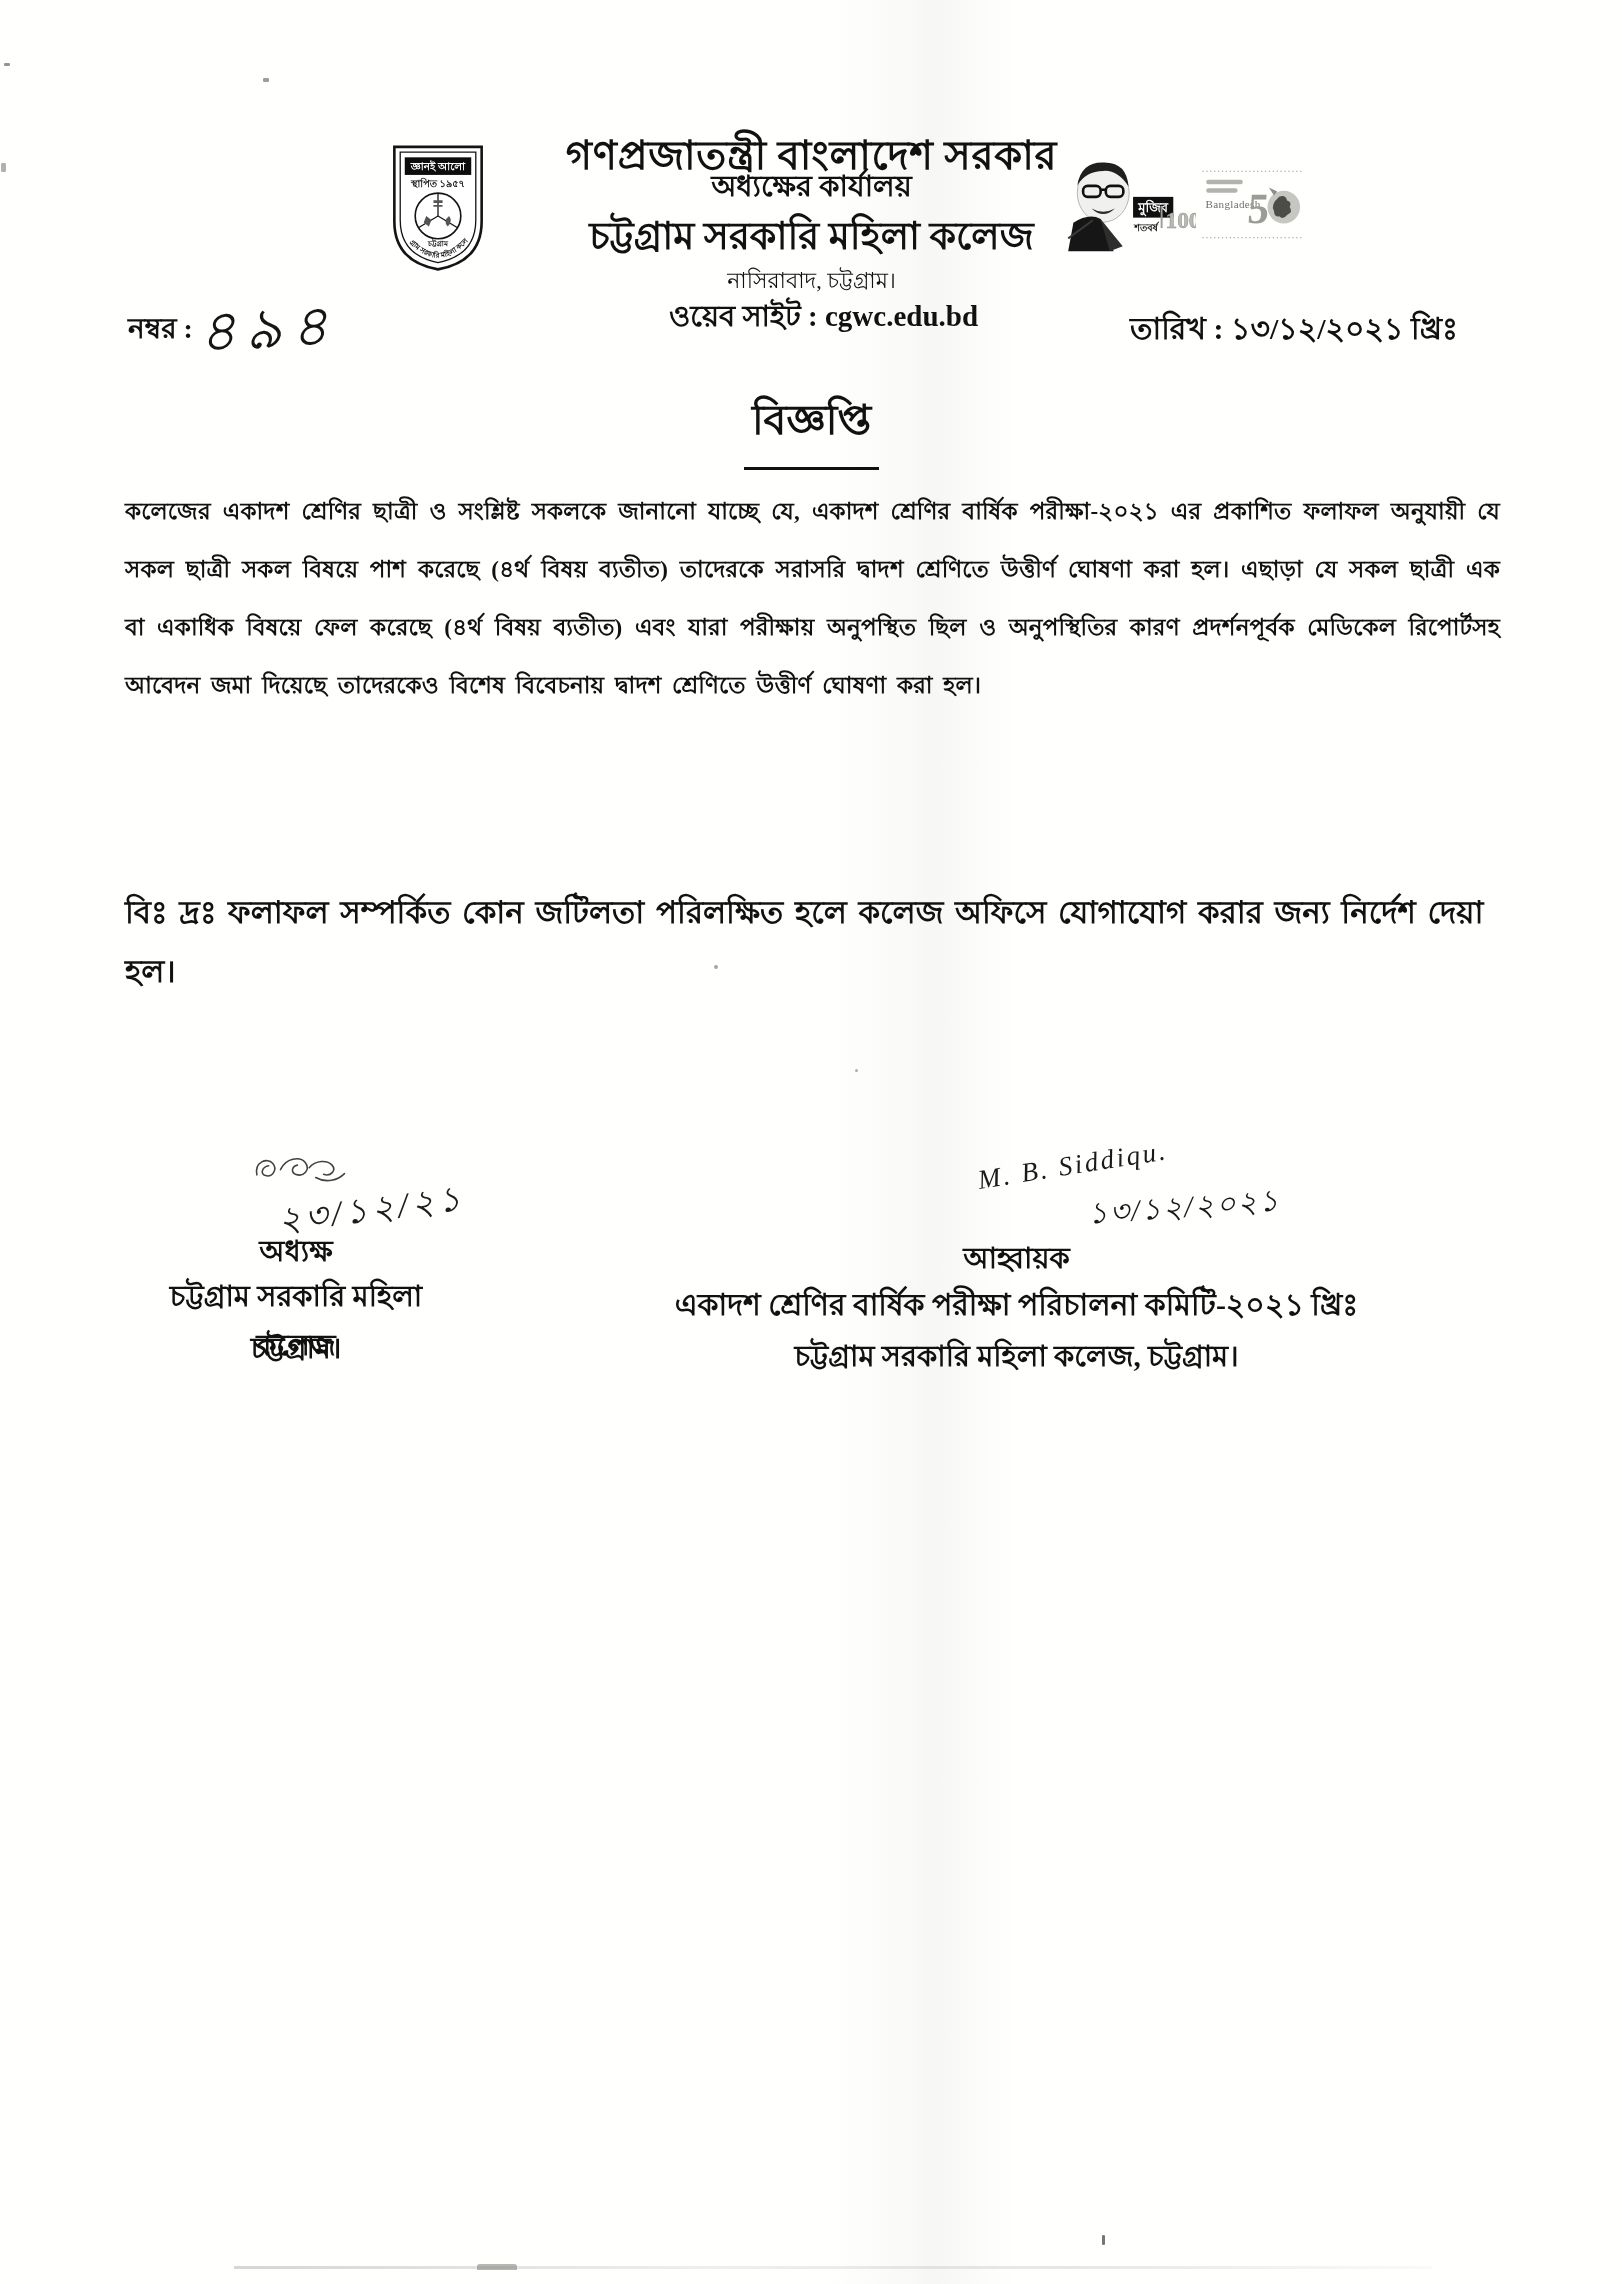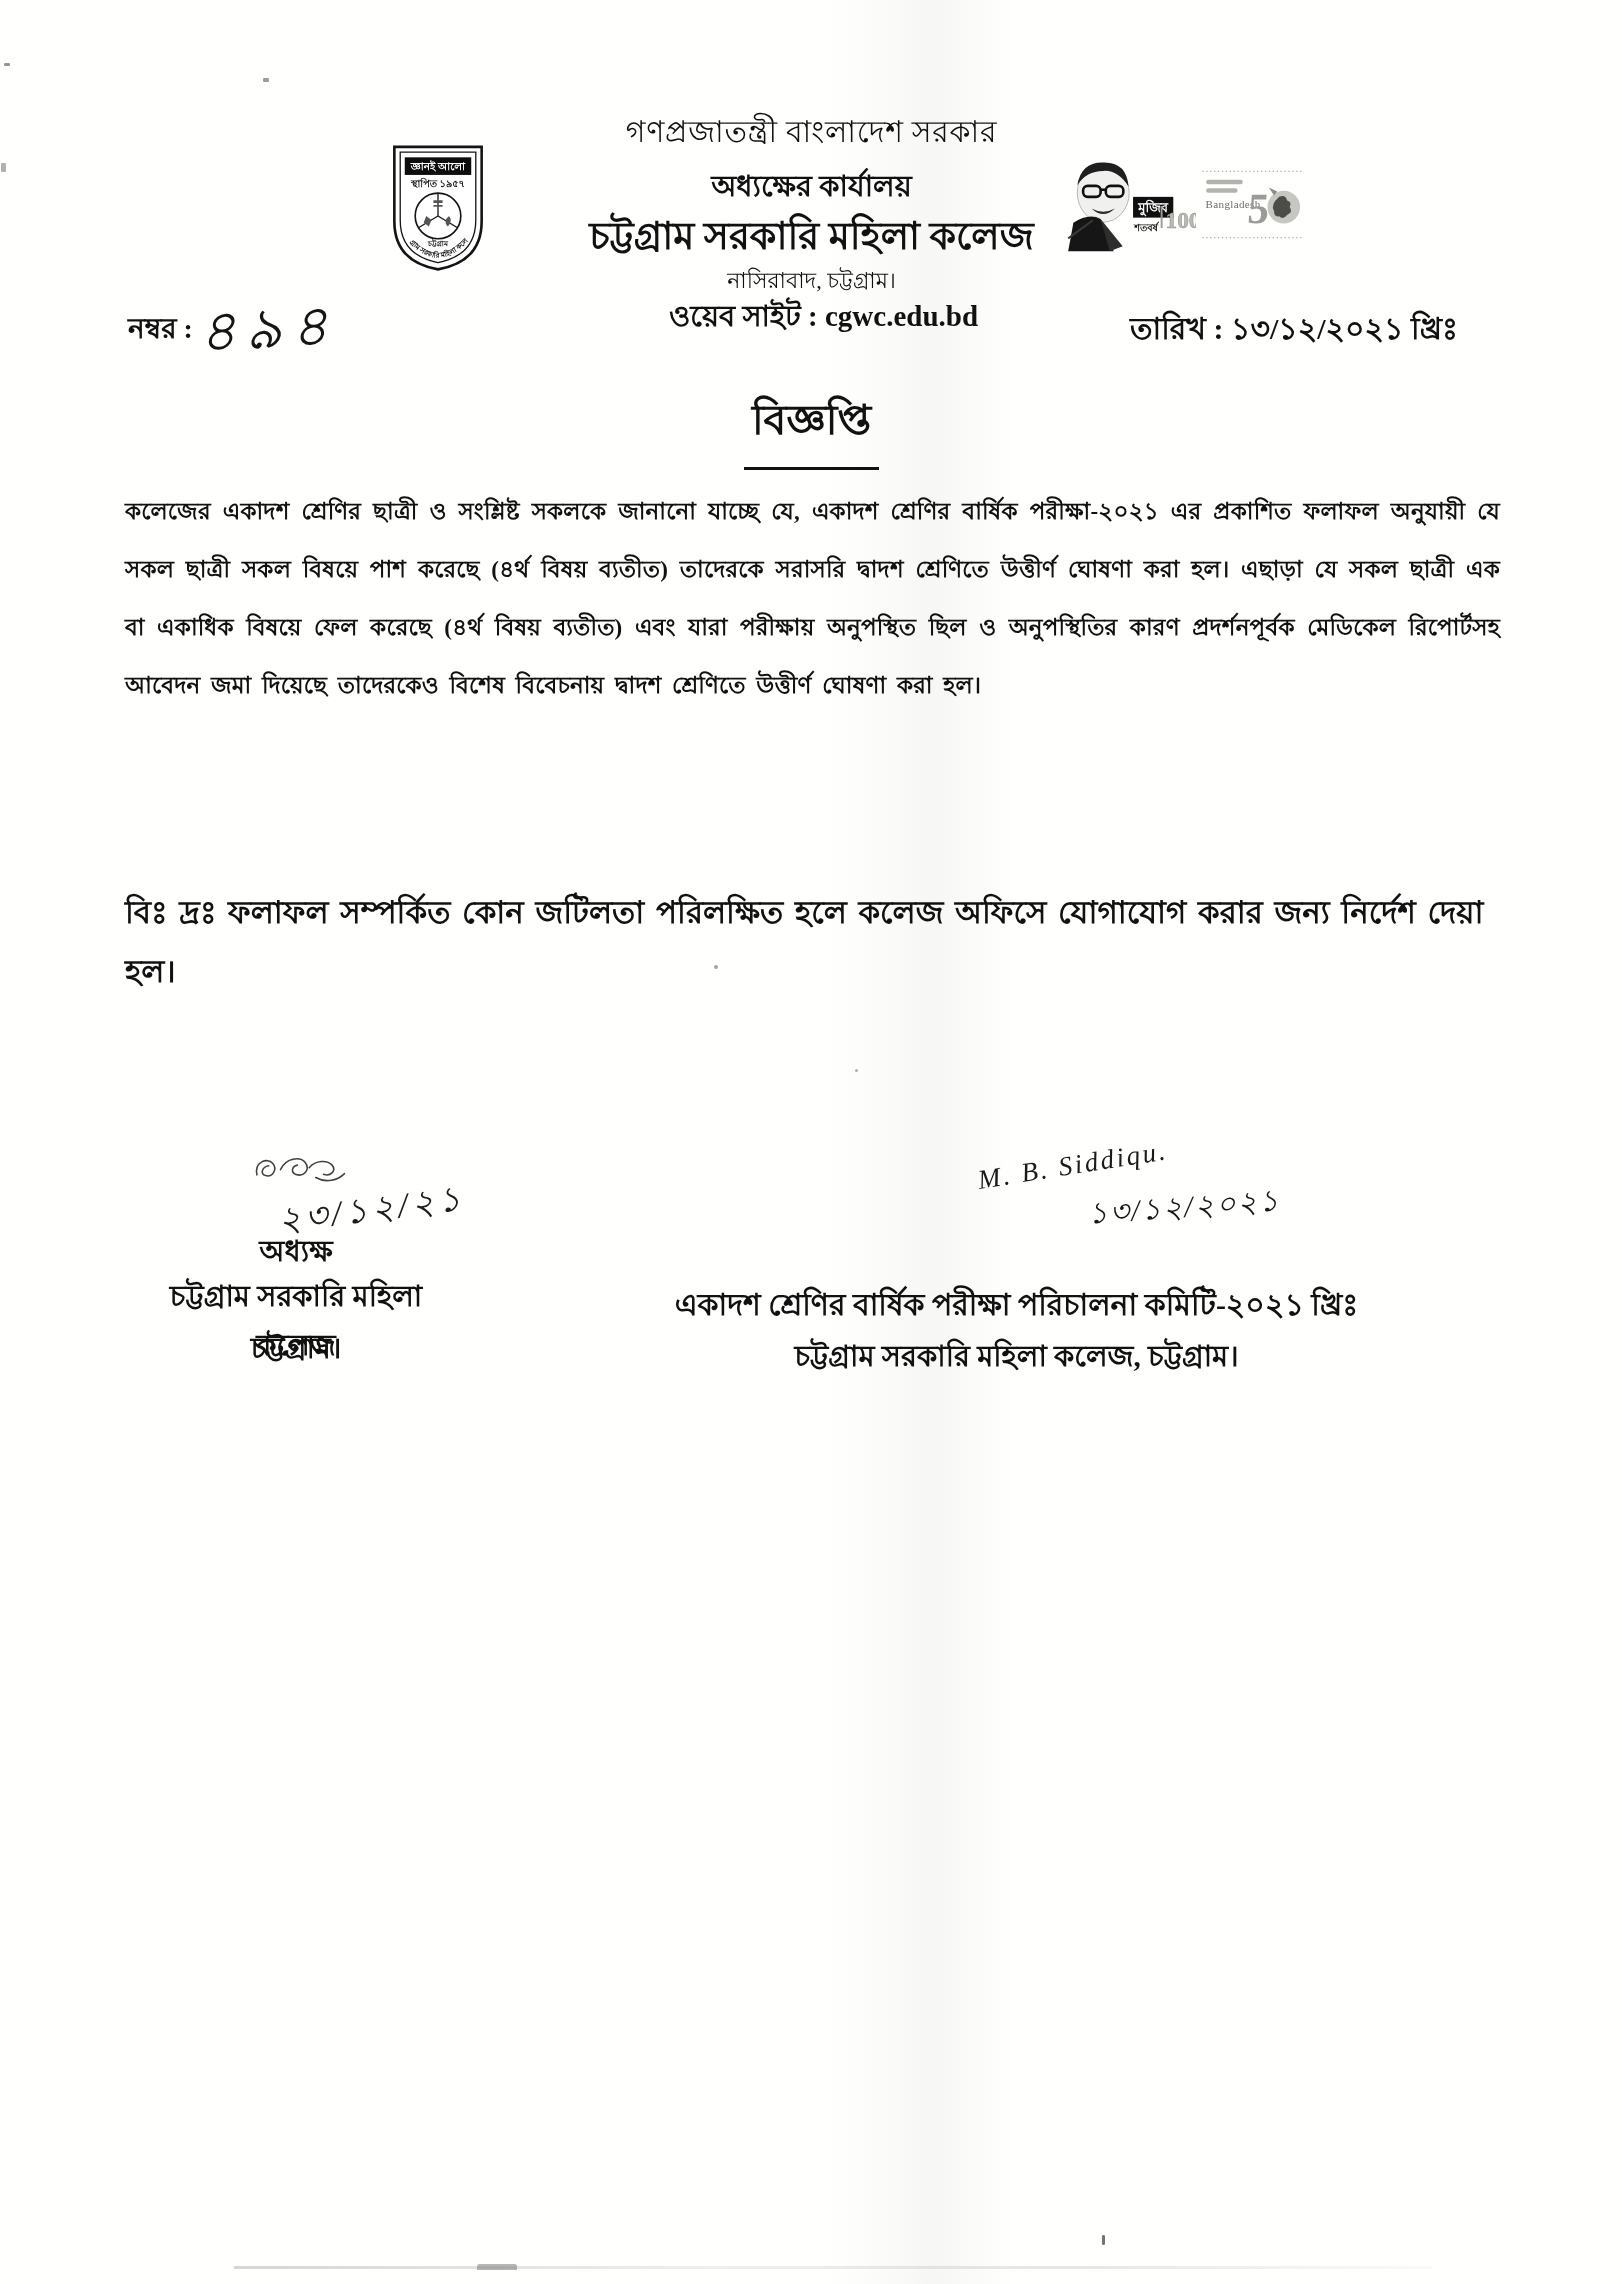--- a/index.html
+++ b/index.html
@@ -8,21 +8,21 @@
     position:relative; width:1623px; height:2284px;
     background:#fffffe; overflow:hidden;
     font-family:"Liberation Serif","DejaVu Serif",serif;
     color:#111;
   }
   .abs { position:absolute; }
   .bn { font-family:"Liberation Serif","DejaVu Serif",serif; }
   .center { left:0; right:0; text-align:center; }
 
   
-  .h-gov   { top:108px;  font-size:30px; font-weight:400; letter-spacing:0.7px; }
+  .h-gov   { top:124px;  font-size:40px; font-weight:700; letter-spacing:0.7px; }
   .h-off   { top:163px;  font-size:29px; font-weight:600; }
   .h-col   { top:206px;  font-size:38px; font-weight:700; }
   .h-addr  { top:263px;  font-size:22px; font-weight:500; }
   .h-web   { top:293px;  font-size:29px; font-weight:600;margin-left:24px; }
 
   
   .num-label { left:128px; top:307px; font-size:28px; font-weight:600; }
   .num-hand  { left:199px; top:285px; font-size:57px; font-weight:500;
                letter-spacing:9px; transform:rotate(-3deg); color:#151515;
                font-style:italic; }
@@ -167,20 +167,21 @@
     </div>
     <div class="sig-date-left bn">২৩/১২/২১</div>
     <div class="sig-line l-role bn">অধ্যক্ষ</div>
     <div class="sig-line l-col bn">চট্টগ্রাম সরকারি মহিলা কলেজ</div>
     <div class="sig-line l-city bn">চট্টগ্রাম।</div>
   </div>
 
   <div class="abs sig-right">
     <div class="sig-name-right bn">M. B. Siddiqu.</div>
     <div class="sig-date-right bn">১৩/১২/২০২১</div>
+    <div class="sig-line r-role bn">আহ্বায়ক</div>
     <div class="sig-line r-comm bn">একাদশ শ্রেণির বার্ষিক পরীক্ষা পরিচালনা কমিটি-২০২১ খ্রিঃ</div>
     <div class="sig-line r-col bn">চট্টগ্রাম সরকারি মহিলা কলেজ, চট্টগ্রাম।</div>
   </div>
 
   <div class="speck" style="left:3.9px;  top:63px;  width:6.5px; height:3.3px; opacity:.55;"></div>
   <div class="speck" style="left:1.3px;  top:163px; width:5.2px;  height:9px; opacity:.4;"></div>
   <div class="speck" style="left:263px;top:78px; width:5.9px;  height:3.9px; opacity:.5;"></div>
   <div class="speck" style="left:714px;top:965px;width:3.9px; height:3.9px; opacity:.45; border-radius:50%;"></div>
   <div class="speck" style="left:855px;top:1069px;width:3.3px; height:3.3px; opacity:.4; border-radius:50%;"></div>
   <div class="speck" style="left:1102px;top:2235px;width:2.6px; height:10.4px; opacity:.7;"></div>

